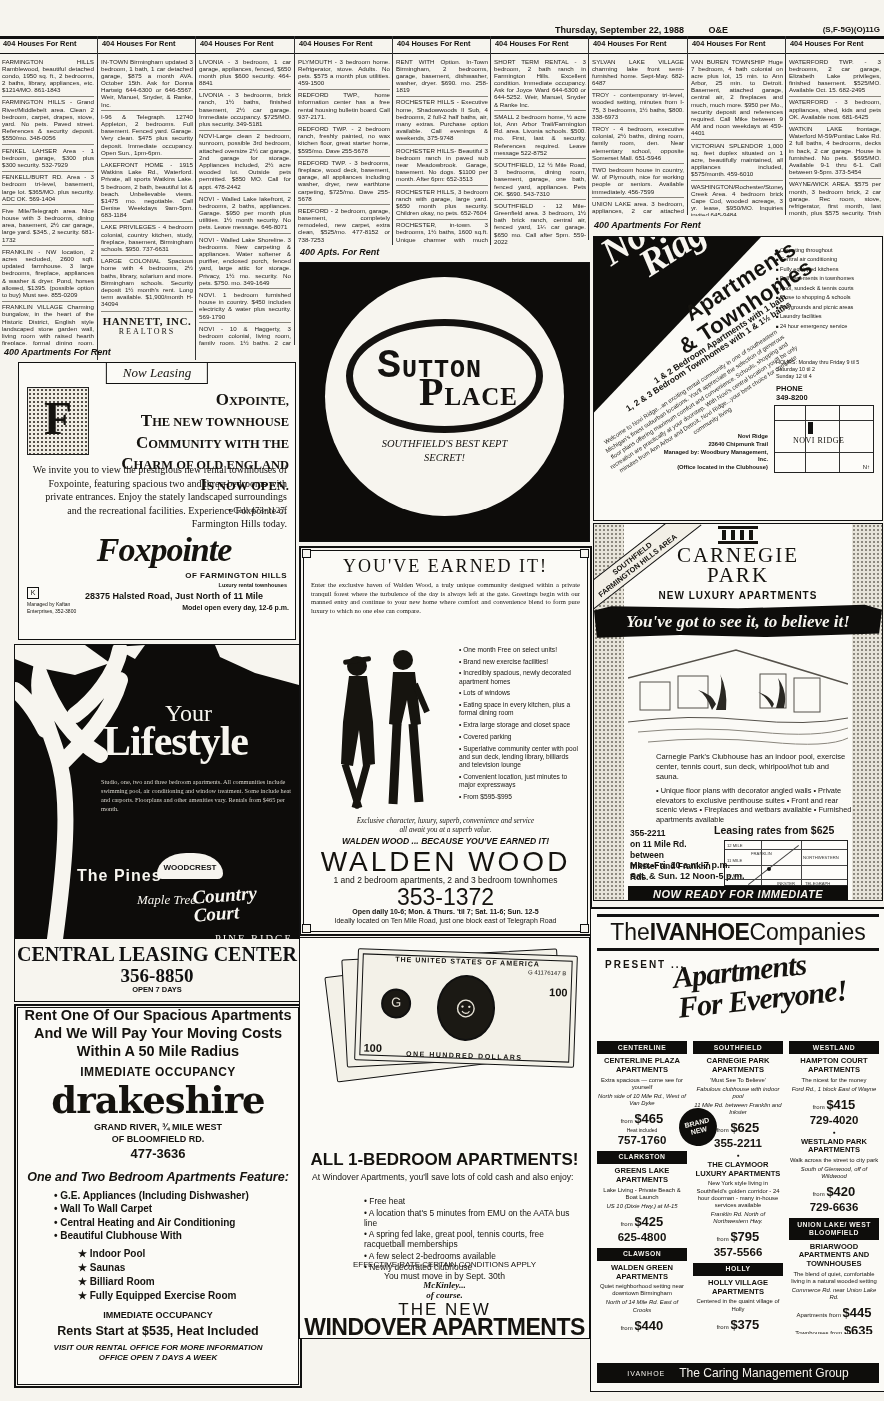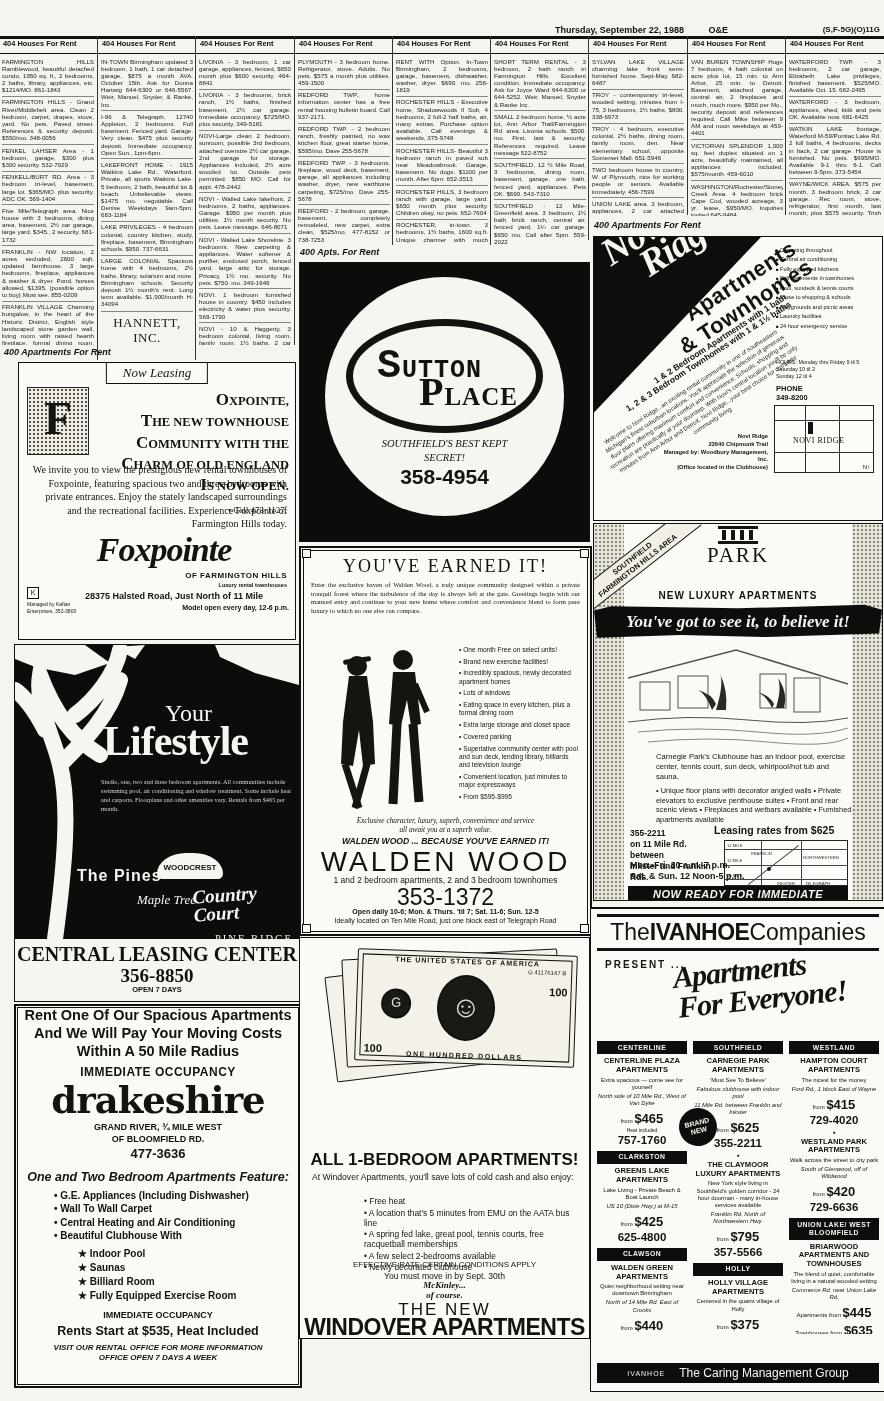--- a/index.html
+++ b/index.html
@@ -13,21 +13,21 @@
   .hdrrule-bot{position:absolute;top:53px;left:0;width:884px;height:1px;background:#111;}
   .colhead{position:absolute;top:39px;height:15px;font-size:7.4px;font-weight:bold;
            font-family:"Liberation Sans",sans-serif;text-align:left;padding-left:3px;white-space:nowrap;overflow:hidden;}
   .vline{position:absolute;width:1px;background:#333;}
   
   .ccol{position:absolute;overflow:hidden;font-size:6.2px;line-height:1.16;text-align:justify;
         font-family:"Liberation Sans",sans-serif;color:#1c1a16;}
   .cad{margin:0 0 2.5px 0;padding-top:1.5px;}
   .cad + .cad{border-top:0.5px solid #8a867d;}
   .hannett{text-align:center;font-family:"Liberation Serif",serif;margin:3px 0 2px 0;border-top:0.5px solid #8a867d;padding-top:3px;}
-  .hannett .hn1{font-size:13px;font-weight:normal;letter-spacing:0.5px;}
+  .hannett .hn1{font-size:11px;font-weight:bold;letter-spacing:0.5px;}
   .hannett .hn2{font-size:8px;letter-spacing:2px;}
   .secthead{position:absolute;font-size:9px;font-weight:bold;font-style:italic;
             font-family:"Liberation Sans",sans-serif;}
   
   .adbox{position:absolute;background:#fbfaf6;border:1.5px solid #111;overflow:hidden;}
   
   .fox-nl{position:absolute;top:-1px;left:50%;transform:translateX(-50%);border:1px solid #111;background:#fbfaf6;
           padding:2px 16px;font-family:"Liberation Serif",serif;font-style:italic;font-size:13px;}
   .fox-head{position:absolute;top:26px;left:76px;width:194px;font-family:"Liberation Serif",serif;font-weight:bold;
             font-size:12.5px;line-height:1.25;text-align:right;}
@@ -396,21 +396,20 @@
   <div class="adbox sut" style="left:299px;top:262px;width:289px;height:278px">
     <div class="sut-circle">
       <div class="sut-oval">
         <div class="sut-n1">SUTTON</div>
         <div class="sut-n2">PLACE</div>
       </div>
       <div class="sut-tag">
         <div>SOUTHFIELD'S BEST KEPT</div>
         <div>SECRET!</div>
       </div>
-      <div class="sut-ph">358-4954</div>
     </div>
   </div>
 
   <div class="adbox wal" style="left:299px;top:546px;width:289px;height:386px">
     <div class="corner" style="top:1px;left:1px"></div>
     <div class="corner" style="top:1px;right:1px"></div>
     <div class="corner" style="bottom:1px;left:1px"></div>
     <div class="corner" style="bottom:1px;right:1px"></div>
     <div class="wal-head">YOU'VE EARNED IT!</div>
     <div class="wal-intro">Enter the exclusive haven of Walden Wood, a truly unique community designed within a private tranquil forest where the turbulence of the day is always left at the gate. Greetings begin with our manned entry and continue to your new home where comfort and convenience blend to form pure luxury to which no one else can compare.</div>
@@ -540,20 +539,21 @@
       <svg width="44" height="18" viewBox="0 0 44 18">
           <rect x="2" y="0" width="40" height="3" fill="#16140f"></rect>
           <rect x="6" y="4" width="4" height="10" fill="#16140f"></rect>
           <rect x="15" y="4" width="4" height="10" fill="#16140f"></rect>
           <rect x="24" y="4" width="4" height="10" fill="#16140f"></rect>
           <rect x="33" y="4" width="4" height="10" fill="#16140f"></rect>
           <rect x="2" y="15" width="40" height="3" fill="#16140f"></rect>
         </svg>
     </div>
     <div class="car-name">
+      <div>CARNEGIE</div>
       <div>PARK</div>
     </div>
     <div class="car-sub">NEW LUXURY APARTMENTS</div>
     <div class="car-banner">You've got to see it, to believe it!</div>
     <svg width="220" height="104" viewBox="0 0 220 104" style="position:absolute;top:120px;left:34px">
       <path d="M0 34 L108 6 L220 40" stroke="#55514a" fill="none" stroke-width="1.5"></path>
       <rect x="12" y="38" width="30" height="28" stroke="#55514a" fill="none"></rect>
       <rect x="50" y="32" width="30" height="32" stroke="#55514a" fill="none"></rect>
       <rect x="132" y="30" width="26" height="34" stroke="#55514a" fill="none"></rect>
       <rect x="166" y="34" width="26" height="34" stroke="#55514a" fill="none"></rect>

